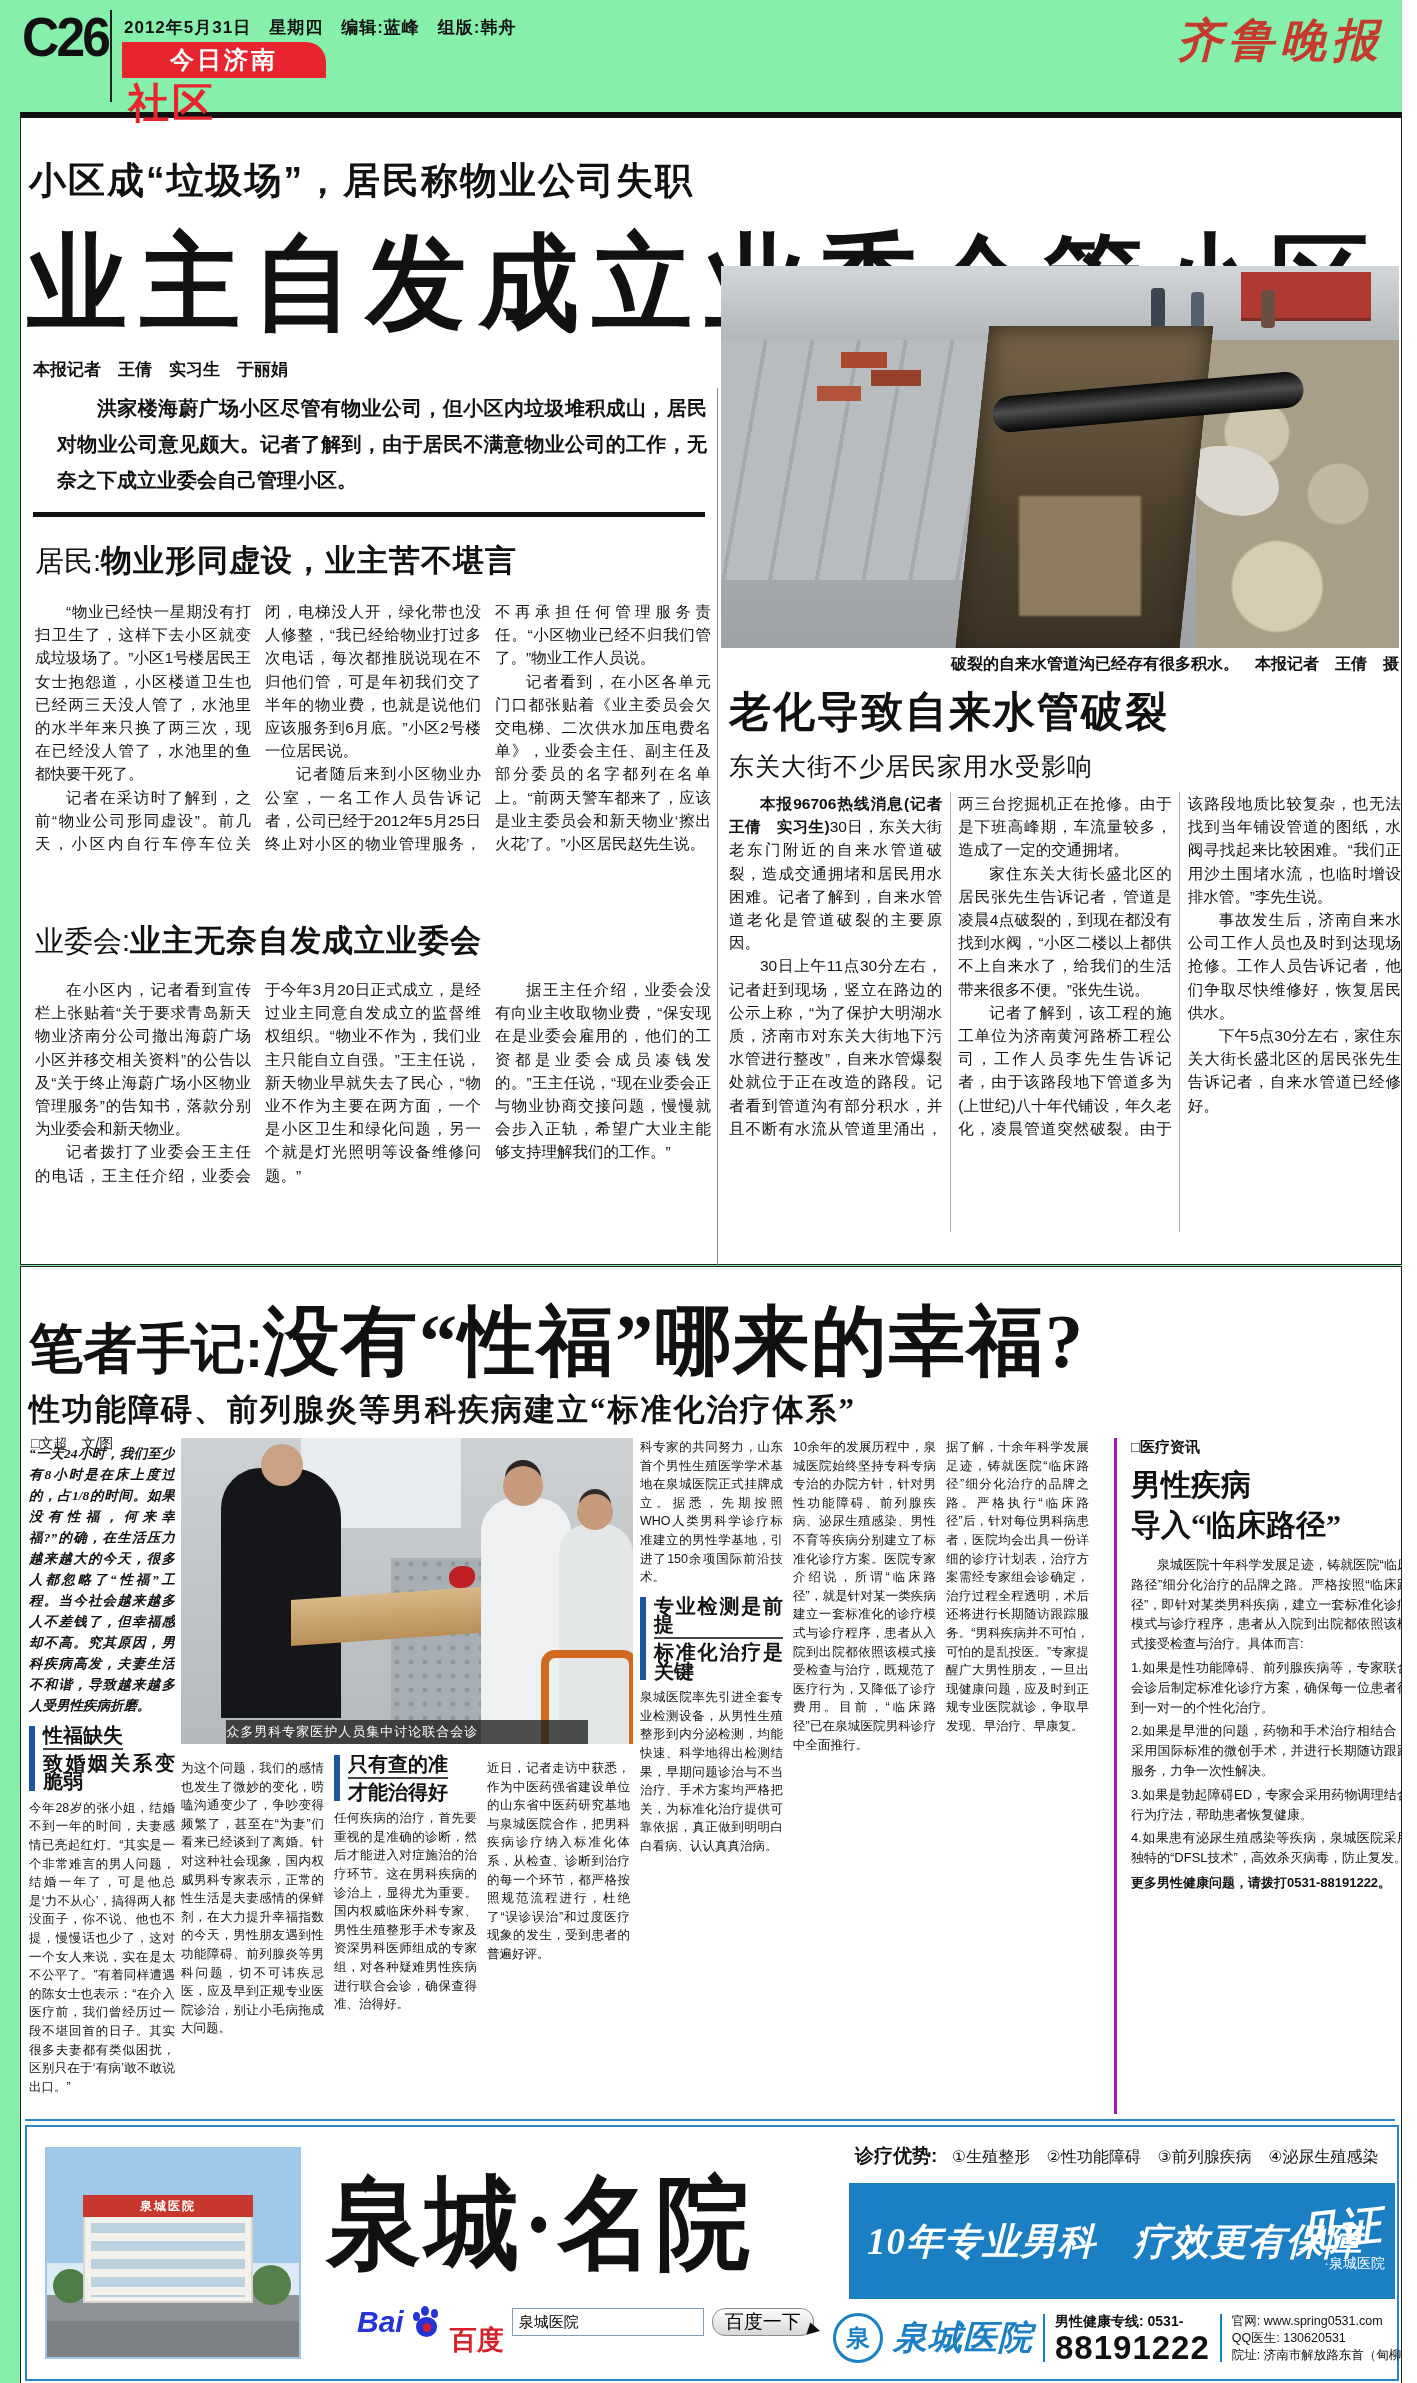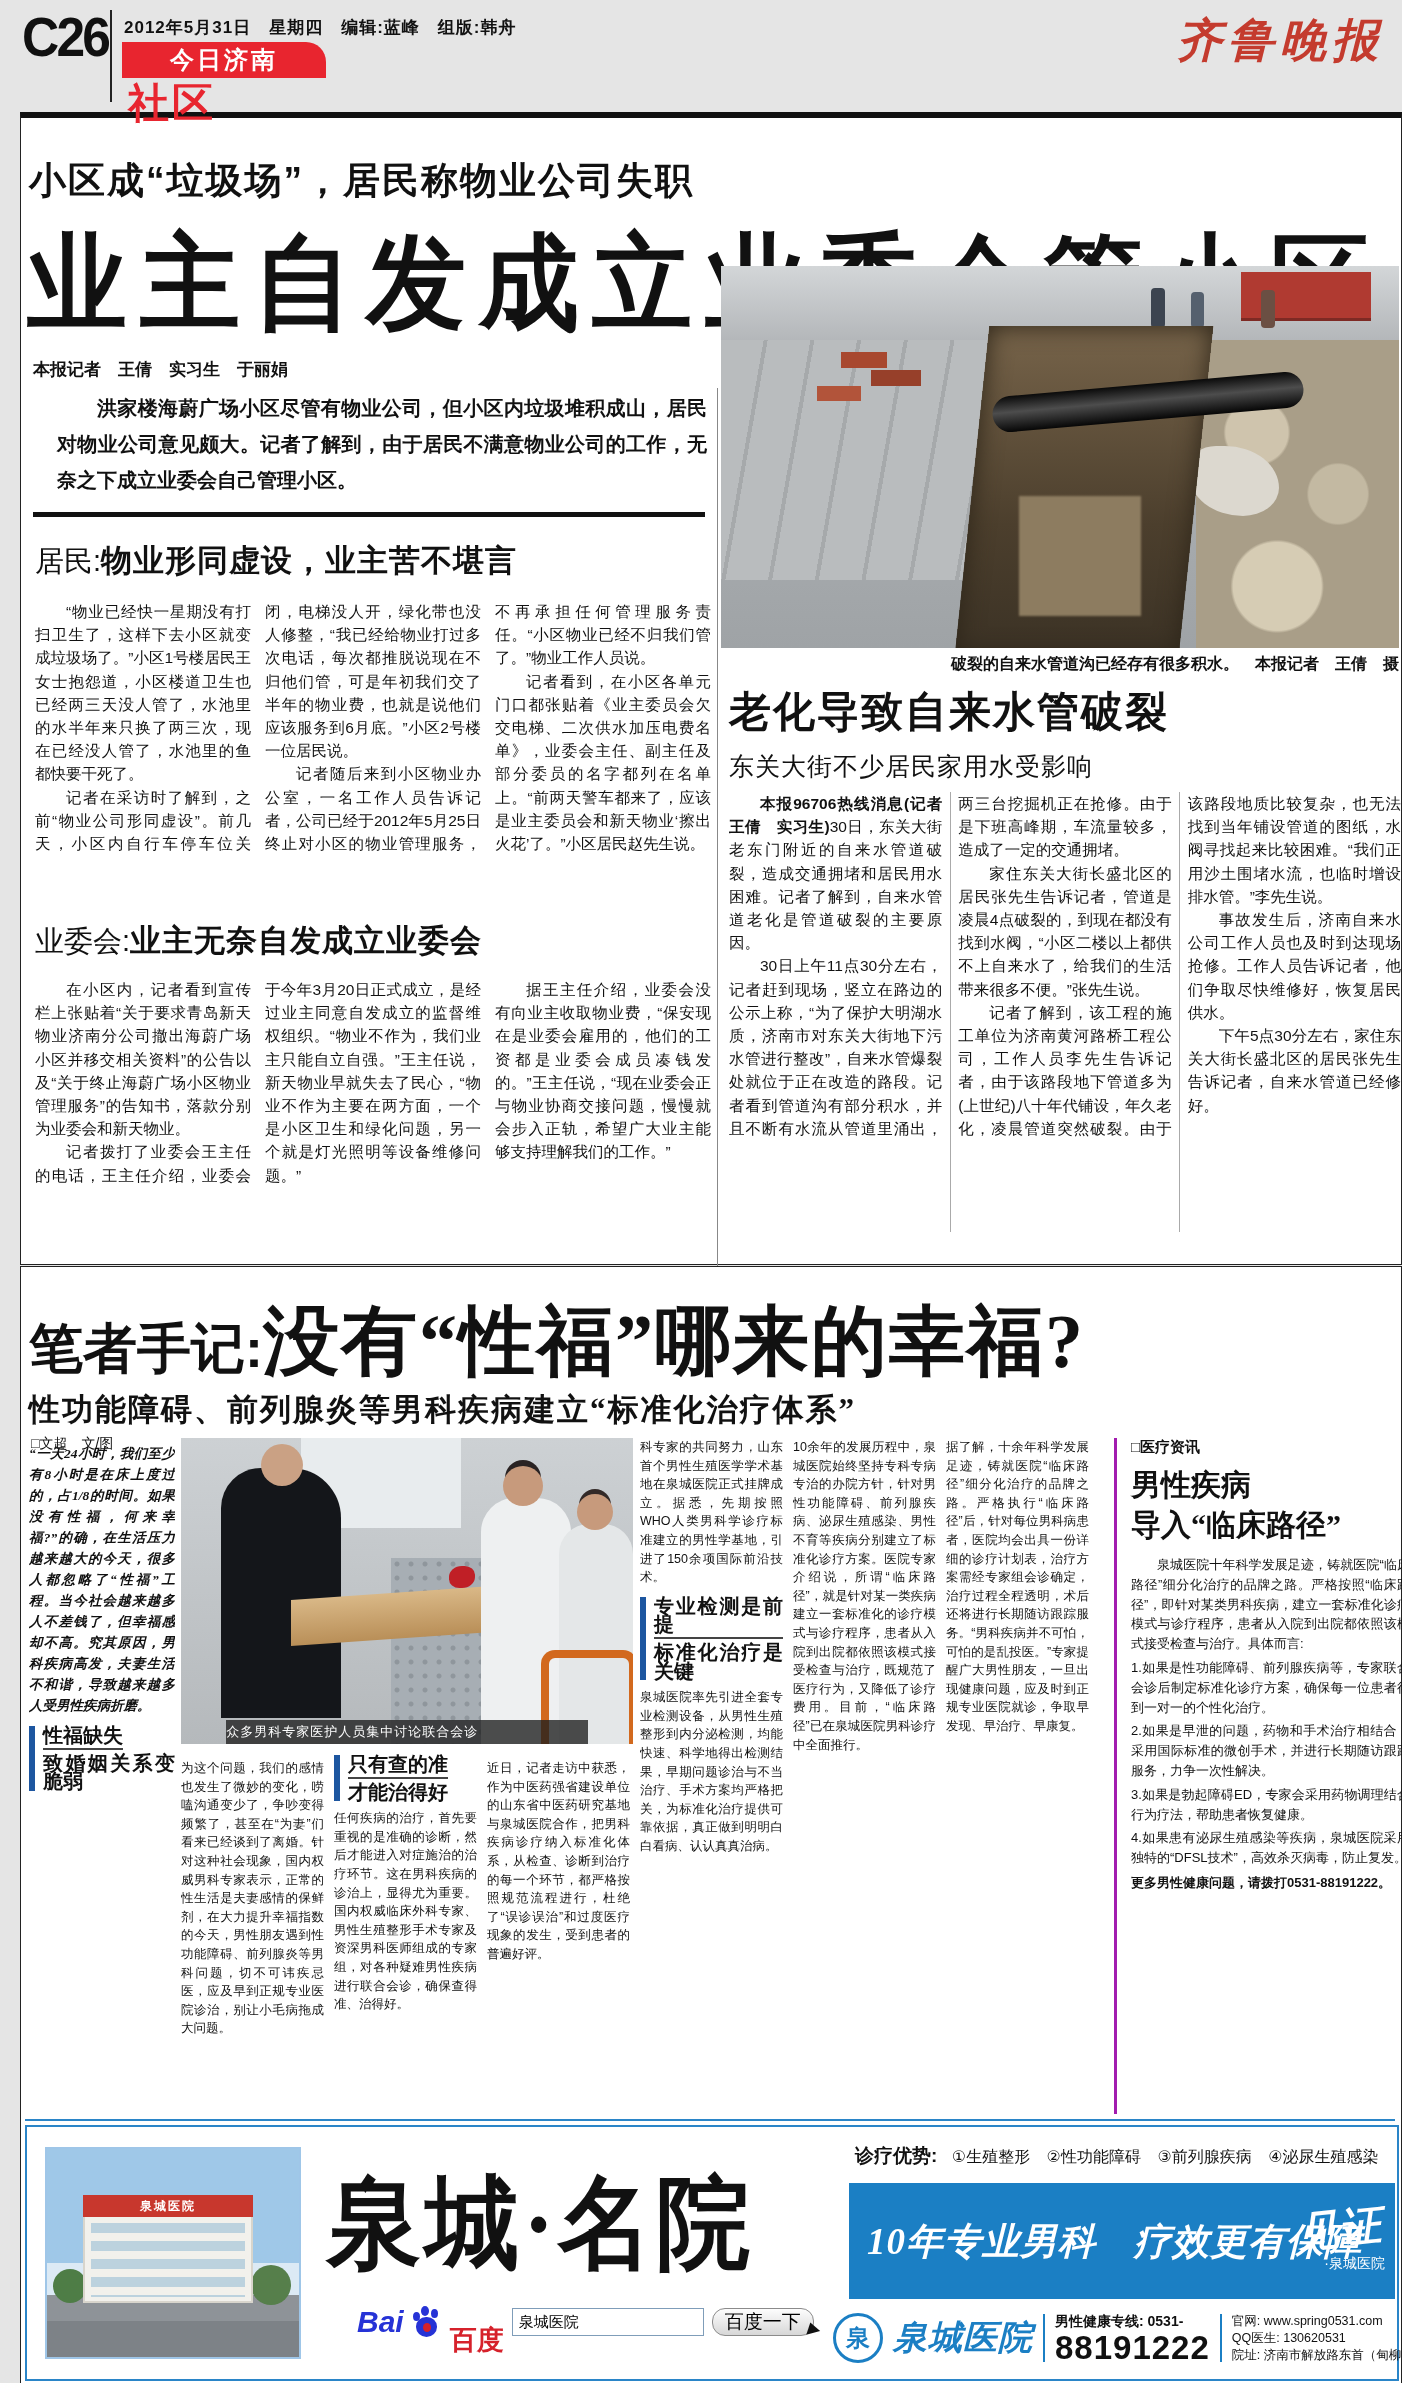--- a/index.html
+++ b/index.html
@@ -1,16 +1,16 @@
 <!DOCTYPE html>
 <html><head>
 <meta charset="utf-8">
 <style>
   html,body{margin:0;padding:0;background:#fff;}
-  #paper{position:relative;width:1402px;height:2383px;background:#e5e5e5;overflow:hidden;
+  #paper{position:relative;width:1402px;height:2383px;background:#86efac;overflow:hidden;
          font-family:"Liberation Sans","DejaVu Sans",sans-serif;color:#111;}
   .abs{position:absolute;}
   
   .pageno{left:22px;top:4px;font-size:56px;font-weight:900;letter-spacing:-3px;transform:scaleX(.92);transform-origin:left;}
   .hdr-vline{left:110px;top:10px;width:2px;height:92px;background:#222;}
   .dateline{left:124px;top:16px;font-size:17px;font-weight:600;letter-spacing:1px;}
   .secbanner{left:122px;top:42px;width:204px;height:36px;background:#e8252f;border-radius:0 20px 0 0;
              color:#fff;font-size:24px;font-weight:800;text-align:center;line-height:36px;letter-spacing:3px;}
   .secname{left:128px;top:76px;font-size:41px;font-weight:900;color:#e8252f;letter-spacing:3px;z-index:5;}
   .masthead{right:18px;top:10px;font-size:46px;font-weight:700;color:#c43b2e;
@@ -222,20 +222,21 @@
     </div>
     <div class="abs f-sub">性功能障碍、前列腺炎等男科疾病建立“标准化治疗体系”</div>
     <div class="abs f-credit">□文超　文/图</div>
 
     <div class="fcol" style="left:8px;top:176px;width:146px;height:672px;">
       <div class="fq">“一天24小时，我们至少有8小时是在床上度过的，占1/8的时间。如果没有性福，何来幸福?”的确，在生活压力越来越大的今天，很多人都忽略了“性福”工程。当今社会越来越多人不差钱了，但幸福感却不高。究其原因，男科疾病高发，夫妻生活不和谐，导致越来越多人受男性疾病折磨。</div>
       <div class="fsub">
         <span class="l1">性福缺失</span>
         <span class="l2">致婚姻关系变脆弱</span>
       </div>
+      <div>今年28岁的张小姐，结婚不到一年的时间，夫妻感情已亮起红灯。“其实是一个非常难言的男人问题，结婚一年了，可是他总是‘力不从心’，搞得两人都没面子，你不说、他也不提，慢慢话也少了，这对一个女人来说，实在是太不公平了。”有着同样遭遇的陈女士也表示：“在介入医疗前，我们曾经历过一段不堪回首的日子。其实很多夫妻都有类似困扰，区别只在于‘有病’敢不敢说出口。”</div>
     </div>
 
     <div class="abs photo2">
       <div class="p2-window"></div>
       <div class="p2-suit"></div>
       <div class="p2-head1"></div>
       <div class="p2-screen"></div>
       <div class="p2-desk"></div>
       <div class="p2-flower"></div>
       <div class="p2-doc1"></div>

